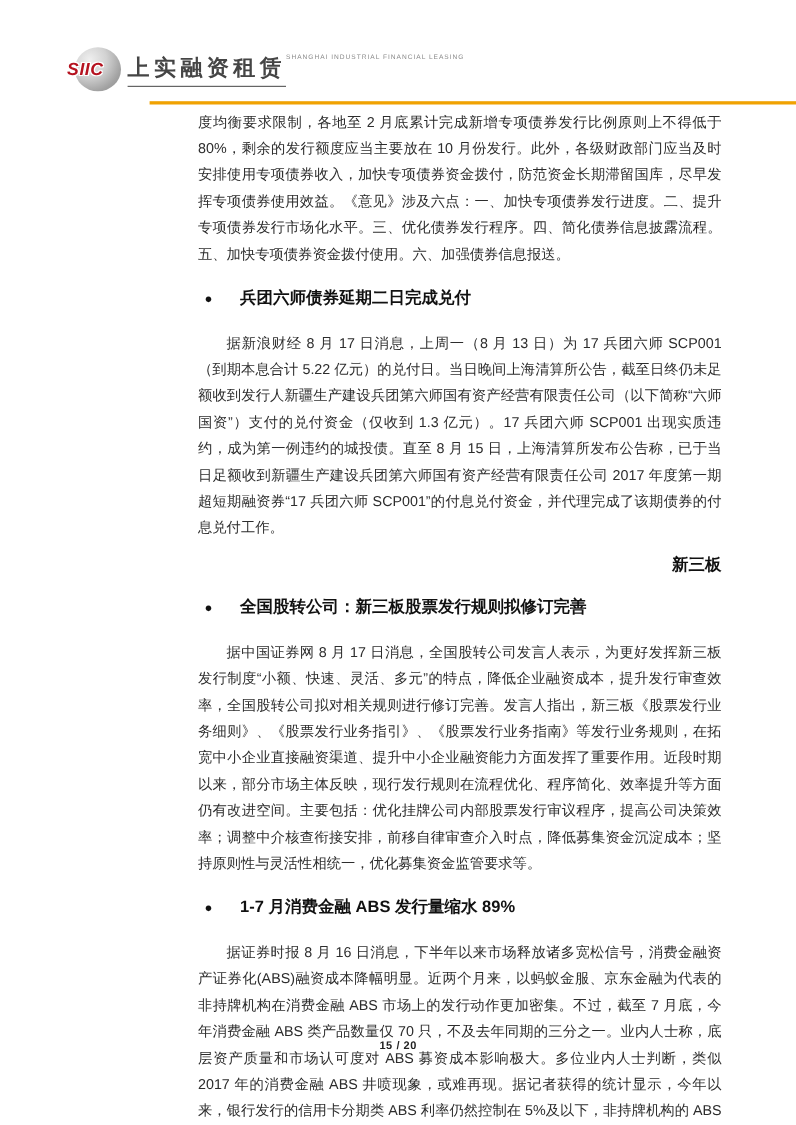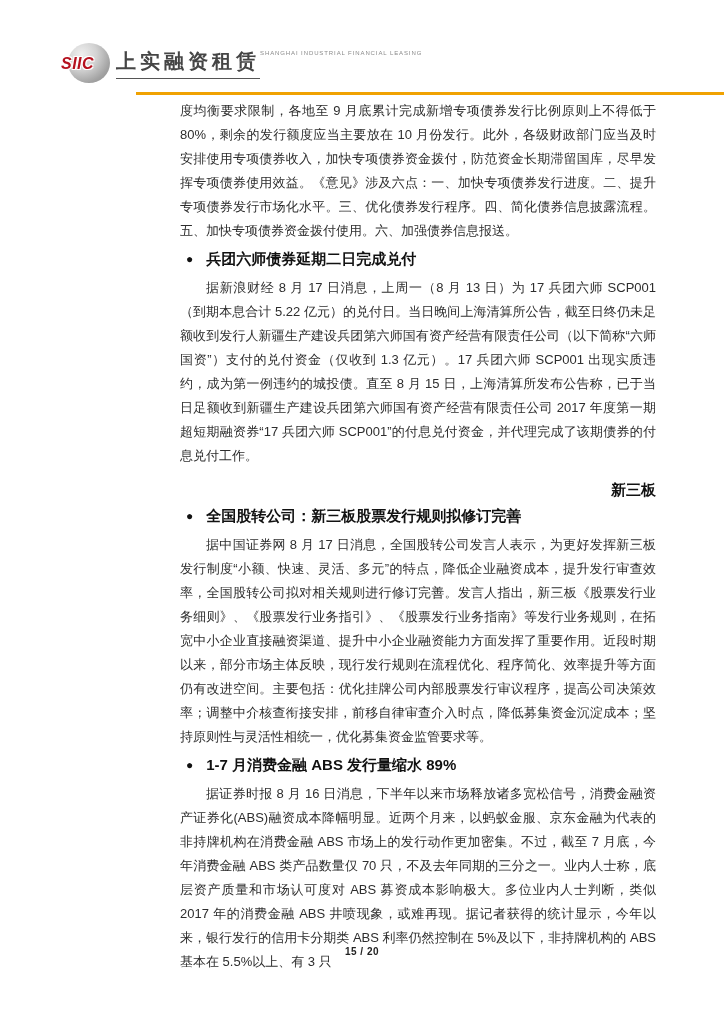--- a/index.html
+++ b/index.html
@@ -58,21 +58,21 @@
   .para { margin: 0; text-indent: 2em; }
   .para.no-indent { text-indent: 0; }
 
   .article-head {
     display: flex; align-items: center; gap: 13px;
     margin: 6px 0 7px; padding-left: 6px;
     text-align: left;
   }
   .bullet { font-size: 12px; line-height: 20px; color: #111; flex: 0 0 auto; }
   .headline {
-    margin: 0; font-size: 15px; line-height: 20px;
+    margin: 12px; font-size: 15px; line-height: 20px;
     font-weight: bold; color: #111;
   }
   .section-title {
     margin: 12px 0 5px -112px;
     font-size: 15px; line-height: 20px;
     font-weight: bold; color: #111;
     text-align: right;
   }
 
   
@@ -96,21 +96,21 @@
       <div class="logo-names">
         <div class="name-cn">上实融资租赁</div>
         <div class="name-en">SHANGHAI  INDUSTRIAL  FINANCIAL  LEASING</div>
       </div>
     </div>
     <div class="gold-rule"></div>
   </header>
 
   <main class="content">
 
-    <p class="para no-indent">度均衡要求限制，各地至 9 月底累计完成新增专项债券发行比例原则上不得低于 80%，剩余的发行额度应当主要放在 10 月份发行。此外，各级财政部门应当及时安排使用专项债券收入，加快专项债券资金拨付，防范资金长期滞留国库，尽早发挥专项债券使用效益。《意见》涉及六点：一、加快专项债券发行进度。二、提升专项债券发行市场化水平。三、优化债券发行程序。四、简化债券信息披露流程。五、加快专项债券资金拨付使用。六、加强债券信息报送。</p>
+    <p class="para no-indent">度均衡要求限制，各地至 2 月底累计完成新增专项债券发行比例原则上不得低于 80%，剩余的发行额度应当主要放在 10 月份发行。此外，各级财政部门应当及时安排使用专项债券收入，加快专项债券资金拨付，防范资金长期滞留国库，尽早发挥专项债券使用效益。《意见》涉及六点：一、加快专项债券发行进度。二、提升专项债券发行市场化水平。三、优化债券发行程序。四、简化债券信息披露流程。五、加快专项债券资金拨付使用。六、加强债券信息报送。</p>
 
     <div class="article-head">
       <span class="bullet">●</span>
       <h3 class="headline">兵团六师债券延期二日完成兑付</h3>
     </div>
     <p class="para">据新浪财经 8 月 17 日消息，上周一（8 月 13 日）为 17 兵团六师 SCP001（到期本息合计 5.22 亿元）的兑付日。当日晚间上海清算所公告，截至日终仍未足额收到发行人新疆生产建设兵团第六师国有资产经营有限责任公司（以下简称“六师国资”）支付的兑付资金（仅收到 1.3 亿元）。17 兵团六师 SCP001 出现实质违约，成为第一例违约的城投债。直至 8 月 15 日，上海清算所发布公告称，已于当日足额收到新疆生产建设兵团第六师国有资产经营有限责任公司 2017 年度第一期超短期融资券“17 兵团六师 SCP001”的付息兑付资金，并代理完成了该期债券的付息兑付工作。</p>
 
     <h2 class="section-title">新三板</h2>
     <div class="article-head">
       <span class="bullet">●</span>

